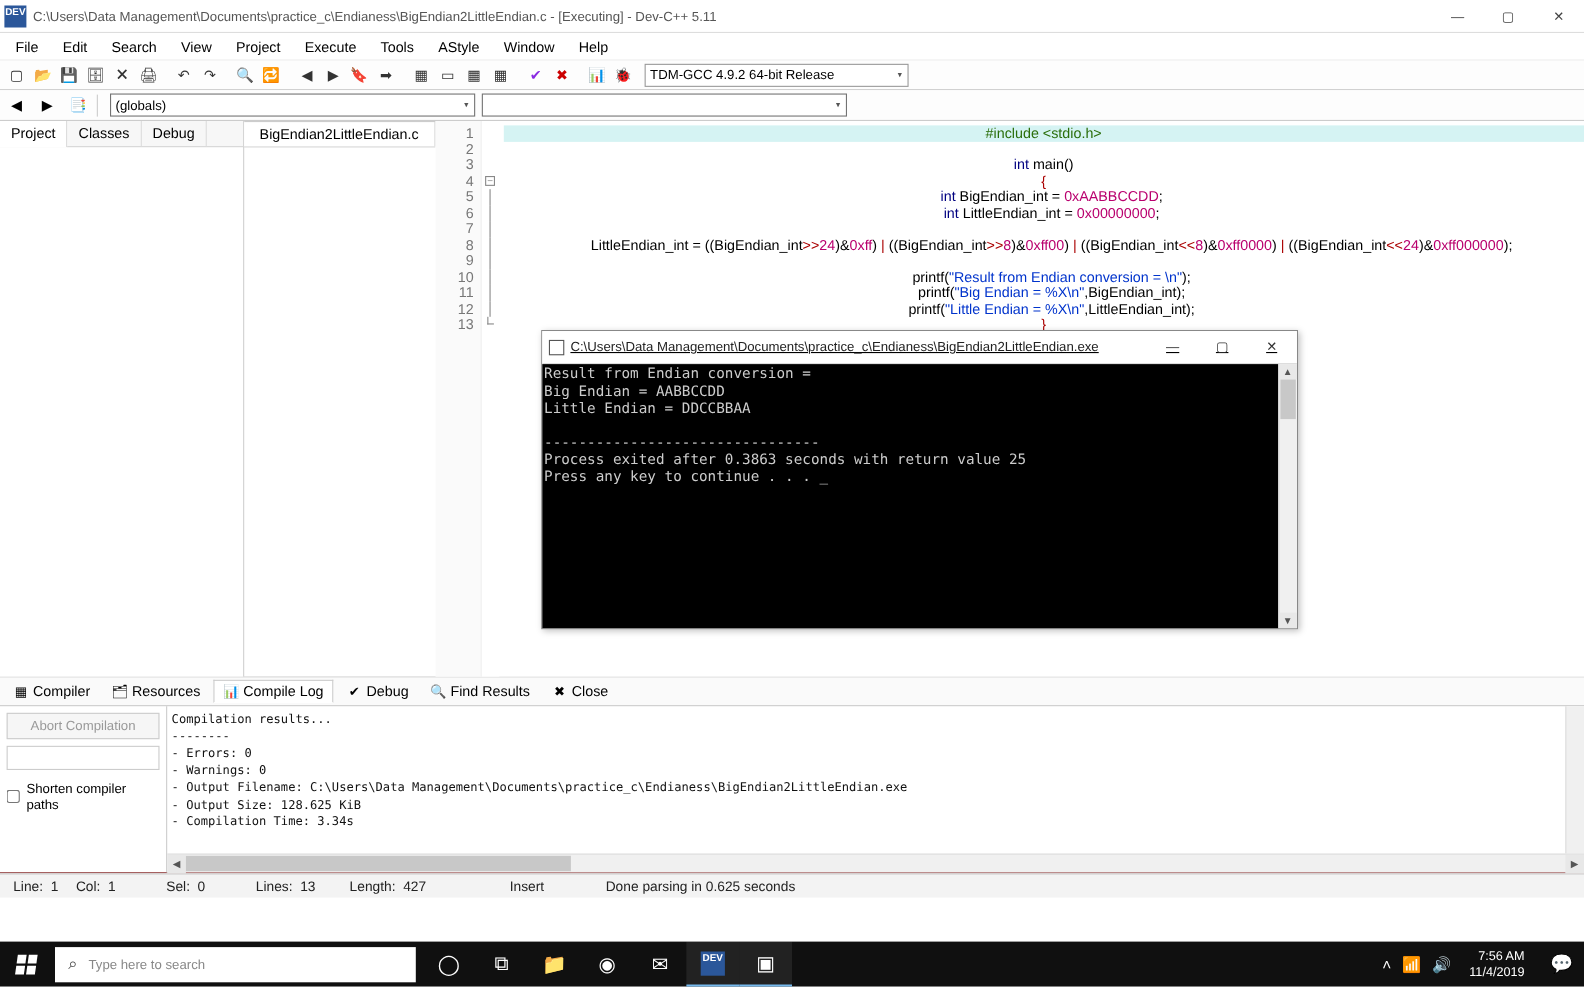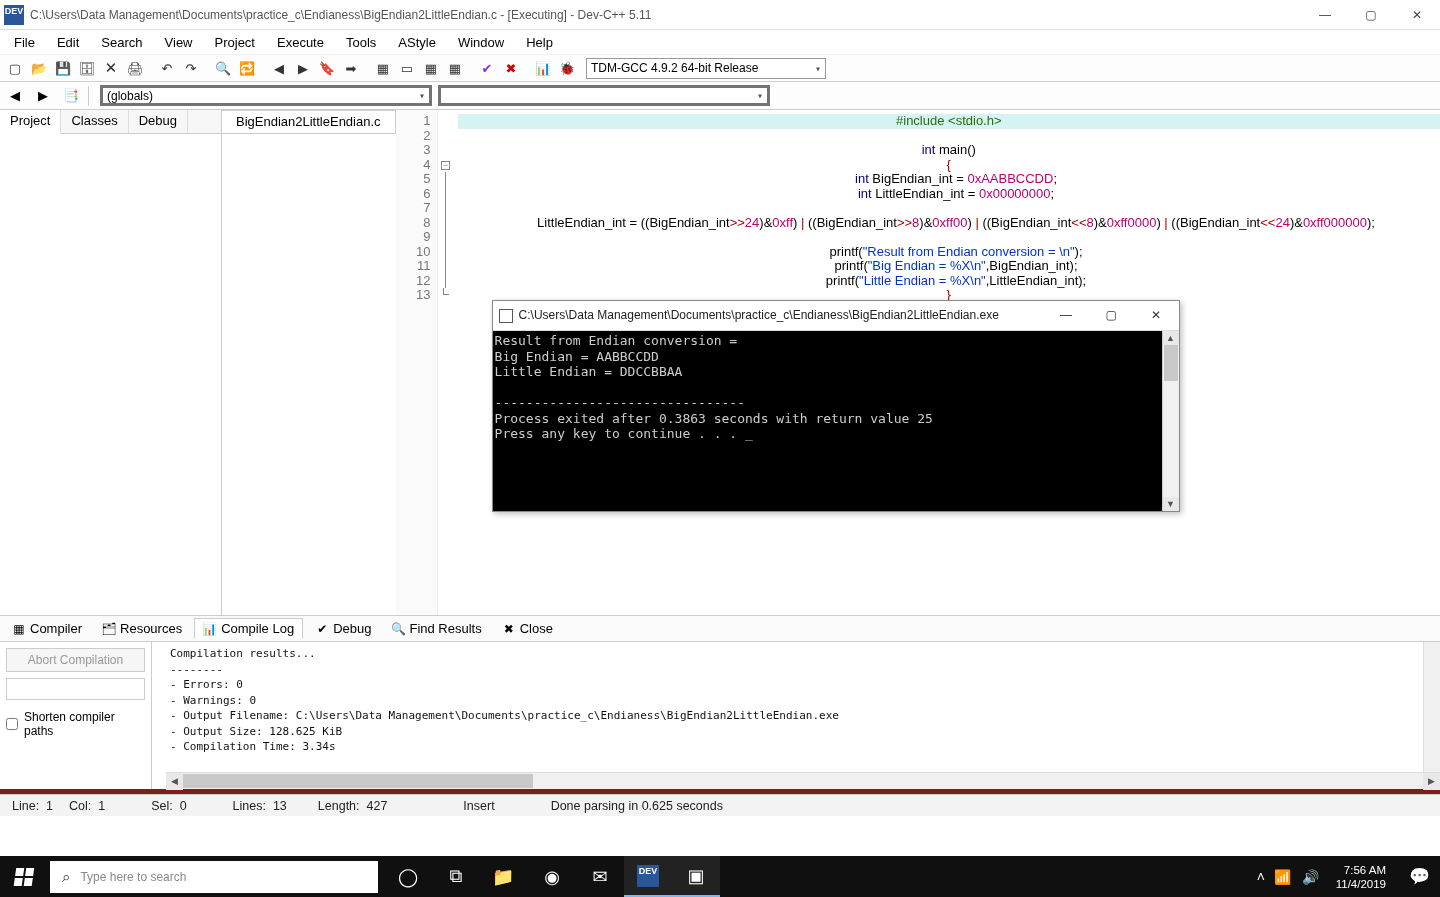--- a/index.html
+++ b/index.html
@@ -20,21 +20,21 @@
 
 .toolbar { height: 28px; background: #fdfdfd; border-top: 1px solid #eee; border-bottom: 1px solid #ccc; display: flex; align-items: center; padding: 0 4px; gap: 2px; }
 .tb-btn { width: 22px; height: 22px; display: flex; align-items: center; justify-content: center; font-size: 13px; color: #333; }
 .tb-sep { width: 6px; }
 .tb-combo { margin-left: 6px; height: 21px; width: 240px; border: 1px solid #999; background: #fff; font-family: Consolas, monospace; font-size: 12px; padding: 0 18px 0 4px; position: relative; display: flex; align-items: center; }
 .tb-combo::after { content: "▾"; position: absolute; right: 4px; color: #555; font-size: 10px; }
 
 
 .toolbar2 { height: 28px; background: #fdfdfd; border-bottom: 1px solid #ccc; display: flex; align-items: center; padding: 0 4px; gap: 6px; }
 .tb2-btn { width: 22px; height: 22px; display: flex; align-items: center; justify-content: center; font-size: 13px; }
-.combo-box { height: 21px; border: 3px solid #737373; background: #fff; font-family: Consolas, monospace; font-size: 12px; padding: 0 18px 0 4px; position: relative; display: flex; align-items: center; }
+.combo-box { height: 21px; border: 1px solid #737373; background: #fff; font-family: Consolas, monospace; font-size: 12px; padding: 0 18px 0 4px; position: relative; display: flex; align-items: center; }
 .combo-box::after { content: "▾"; position: absolute; right: 4px; color: #555; font-size: 10px; }
 
 
 .main-area { height: 506px; display: flex; border-bottom: 1px solid #ccc; }
 .left-panel { width: 222px; border-right: 1px solid #ccc; display: flex; flex-direction: column; }
 .lp-tabs { height: 24px; display: flex; border-bottom: 1px solid #ccc; background: #f7f7f7; }
 .lp-tabs .tab { padding: 3px 10px; font-size: 13px; border-right: 1px solid #ddd; }
 .lp-tabs .tab.active { background: #fff; border-bottom: 1px solid #fff; margin-bottom: -1px; }
 .lp-body { flex: 1; background: #fff; }
 
@@ -54,42 +54,42 @@
 
 .pp { color: #2a6e0a; }
 .kw { color: #000080; font-weight: normal; }
 .num { color: #b9006e; }
 .op { color: #aa0000; }
 .plain { color: #000; }
 .str { color: #0033cc; }
 .br { color: #aa0000; }
 
 
-.console-window { position: absolute; left: 96px; top: 190px; width: 688px; height: 212px; background: #fff; border: 1px solid #888; box-shadow: 2px 2px 6px rgba(0,0,0,.25); display: flex; flex-direction: column; }
+.console-window { position: absolute; left: 96px; top: 190px; width: 688px; height: 272px; background: #fff; border: 1px solid #888; box-shadow: 2px 2px 6px rgba(0,0,0,.25); display: flex; flex-direction: column; text-decoration: underline; }
 .cw-title { height: 30px; background: #fff; display: flex; align-items: center; justify-content: space-between; border-bottom: 1px solid #ddd; }
 .cw-title-left { display: flex; align-items: center; gap: 6px; padding-left: 6px; }
 .cw-icon { width: 14px; height: 14px; border: 1px solid #555; background: #fff; }
 .cw-title-text { font-size: 12px; color: #222; }
 .cw-ctrls { display: flex; }
 .cw-ctrls .wbtn { width: 45px; height: 30px; display: flex; align-items: center; justify-content: center; font-size: 12px; color: #333; }
 .cw-body { flex: 1; display: flex; }
 .cw-content { flex: 1; background: #000; color: #ccc; font-family: Consolas, monospace; font-size: 13px; line-height: 15.5px; padding: 2px 2px; white-space: pre; }
 .cw-scroll { width: 17px; background: #f0f0f0; border-left: 1px solid #ccc; position: relative; }
 .cw-scroll .sthumb { position: absolute; top: 14px; left: 1px; right: 1px; height: 36px; background: #c8c8c8; }
 .cw-scroll .sarr { position: absolute; left: 0; right: 0; height: 14px; background: #e8e8e8; display: flex; align-items: center; justify-content: center; font-size: 9px; color: #555; }
 .cw-scroll .sarr.bottom { bottom: 0; }
 
 
 .bottom-tabs { height: 26px; background: #fafafa; border-bottom: 1px solid #ccc; display: flex; align-items: center; padding: 0 4px; gap: 4px; }
 .bt-item { display: flex; align-items: center; gap: 4px; padding: 2px 8px; font-size: 13px; }
 .bt-item .bicon { width: 14px; height: 14px; display: inline-flex; align-items: center; justify-content: center; font-size: 12px; }
 .bt-item.active { background: #fff; border: 1px solid #ccc; border-bottom-color: #fff; }
 
 
-.compile-panel { height: 152px; display: flex; border-bottom: 5px solid #7f1d1d; gap: 14px; }
+.compile-panel { height: 152px; display: flex; border-bottom: 1px solid #7f1d1d; }
 .cp-left { width: 152px; border-right: 1px solid #ccc; padding: 6px; display: flex; flex-direction: column; gap: 6px; }
 .cp-btn { height: 24px; background: #f6f6f6; border: 1px solid #ccc; color: #999; font-size: 12px; display: flex; align-items: center; justify-content: center; }
 .cp-box { height: 22px; border: 1px solid #ccc; background: #fff; }
 .cp-chk { display: flex; align-items: center; gap: 6px; font-size: 12px; padding-top: 4px; }
 .cp-chk input { width: 12px; height: 12px; }
 .cp-right { flex: 1; position: relative; }
 .cp-text { position: absolute; left: 4px; right: 0; top: 4px; bottom: 20px; overflow: hidden; font-family: Consolas, monospace; font-size: 11px; line-height: 15.5px; white-space: pre; color: #111; }
 .cp-hscroll { position: absolute; left: 0; right: 0; bottom: 0; height: 17px; background: #f0f0f0; border-top: 1px solid #ddd; display: flex; align-items: center; }
 .cp-hscroll .harr { width: 17px; height: 17px; background: #e8e8e8; display: flex; align-items: center; justify-content: center; font-size: 9px; color: #555; }
 .cp-hscroll .htrack { flex: 1; position: relative; height: 100%; }

